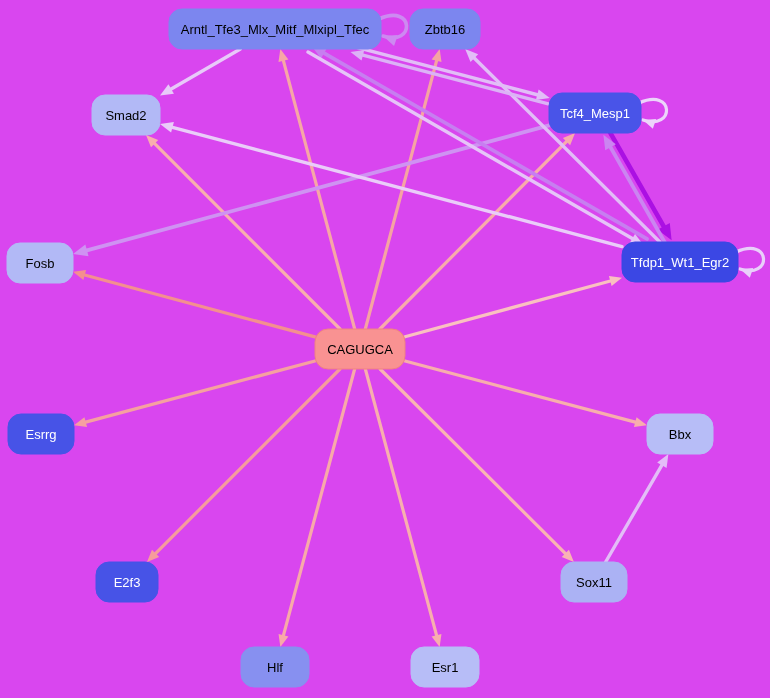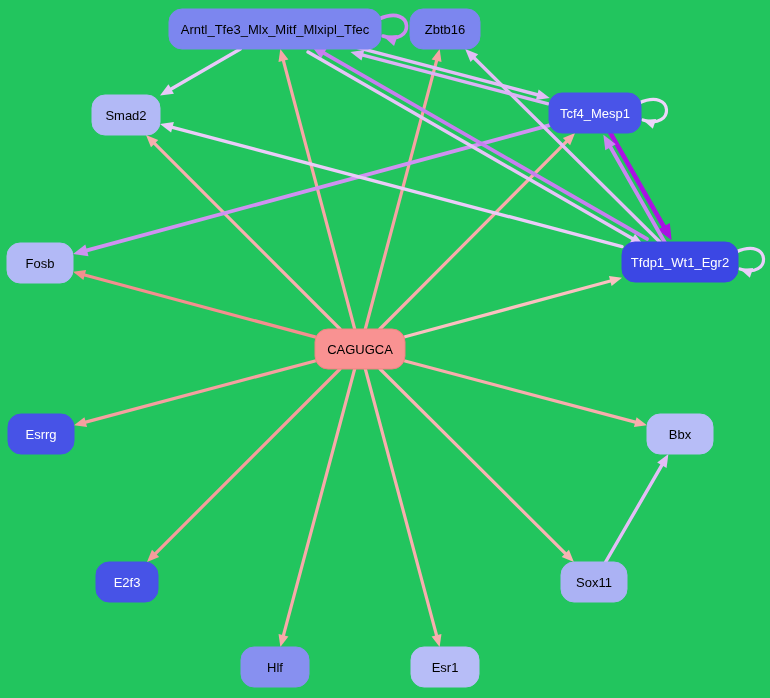--- a/index.html
+++ b/index.html
@@ -1,17 +1,17 @@
 <!DOCTYPE html>
 <html><head>
 <meta charset="utf-8">
 <style>
   html,body{margin:0;padding:0;background:#ffffff;}
   .canvas-wrap{
-    width:770px;height:698px;position:relative;background:#22c55e;overflow:hidden;
+    width:770px;height:698px;position:relative;background:#d946ef;overflow:hidden;
     font-family:"Liberation Sans", sans-serif;
   }
   svg{display:block;}
   text{font-family:"Liberation Sans", sans-serif;}
 </style>
 </head>
 <body>
 
 <div class="canvas-wrap">
   <svg id="net" xmlns="http://www.w3.org/2000/svg" width="770" height="698" viewBox="0 0 770 698">

